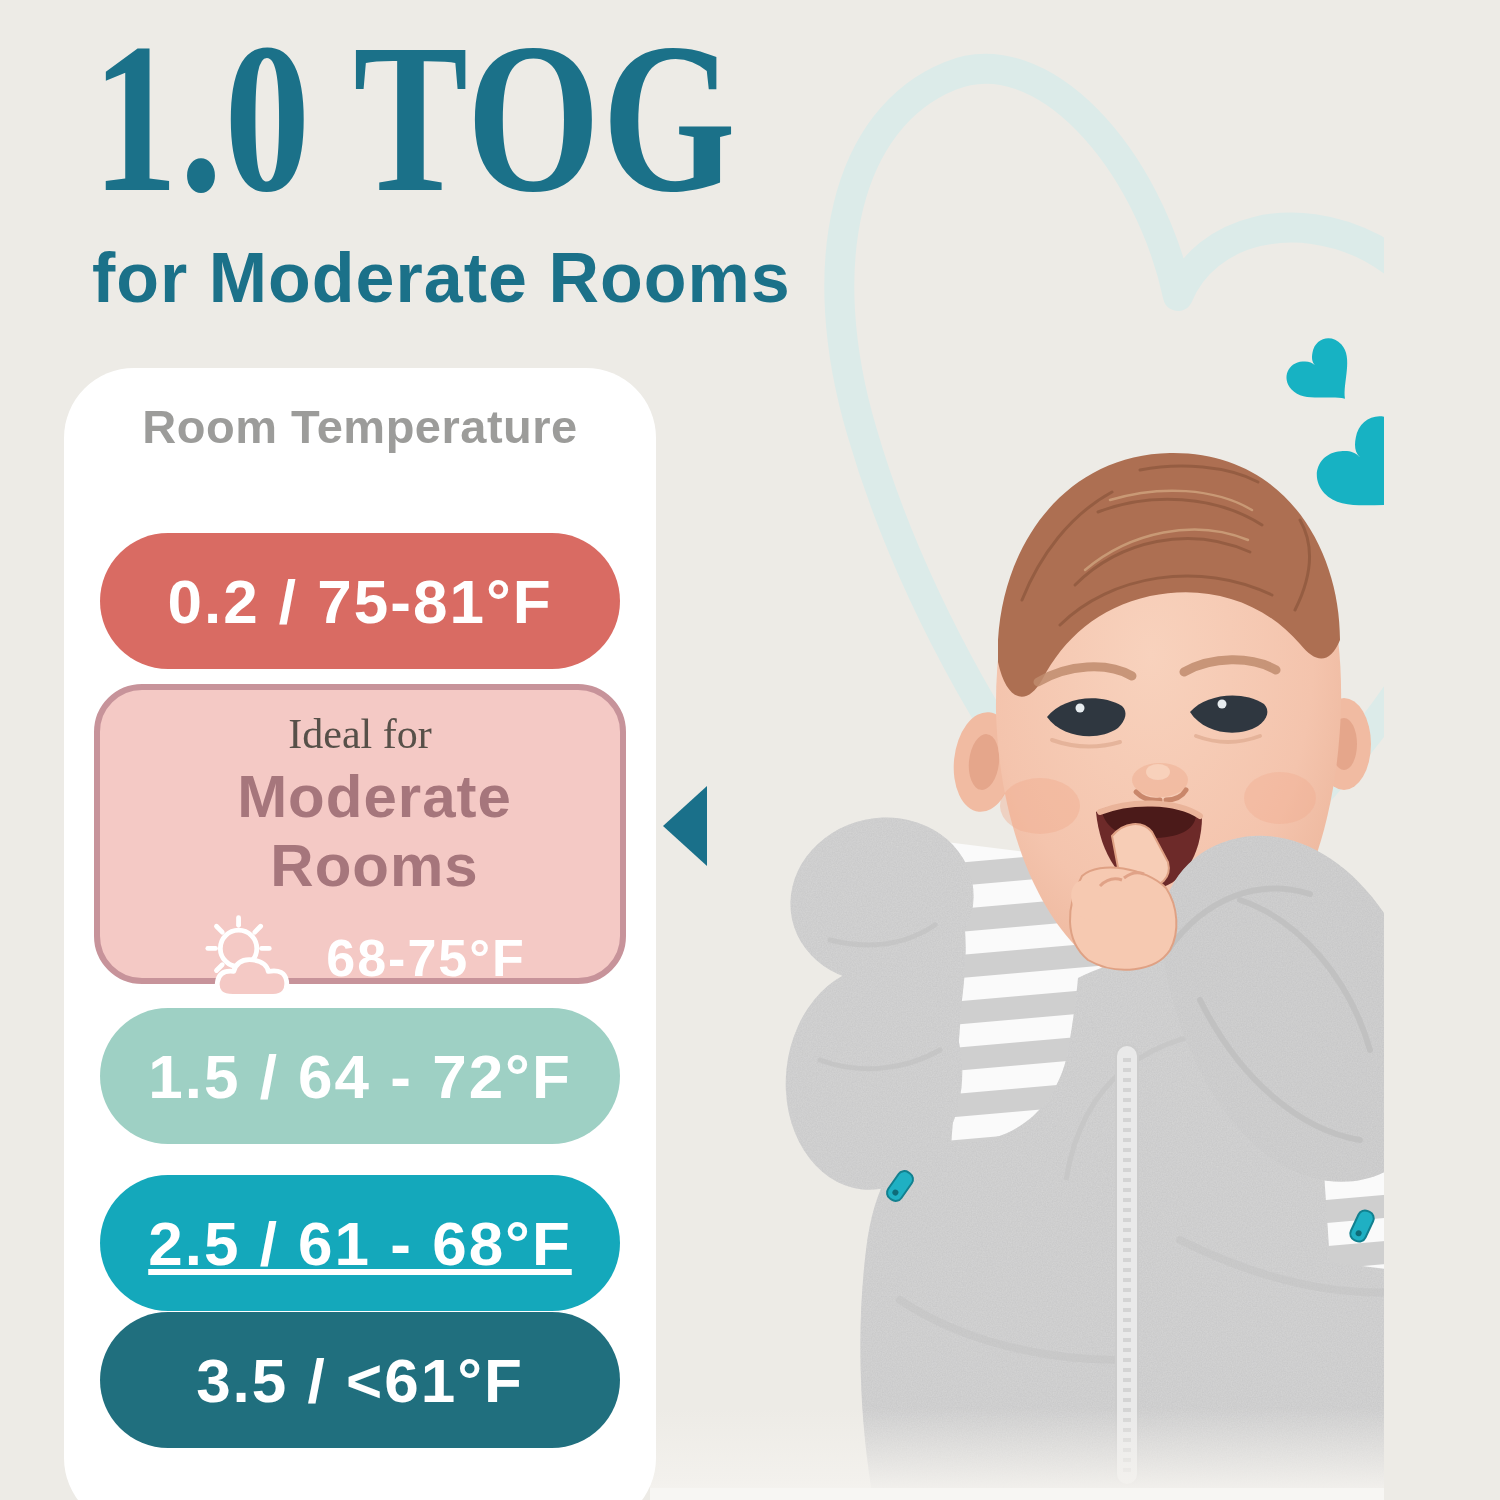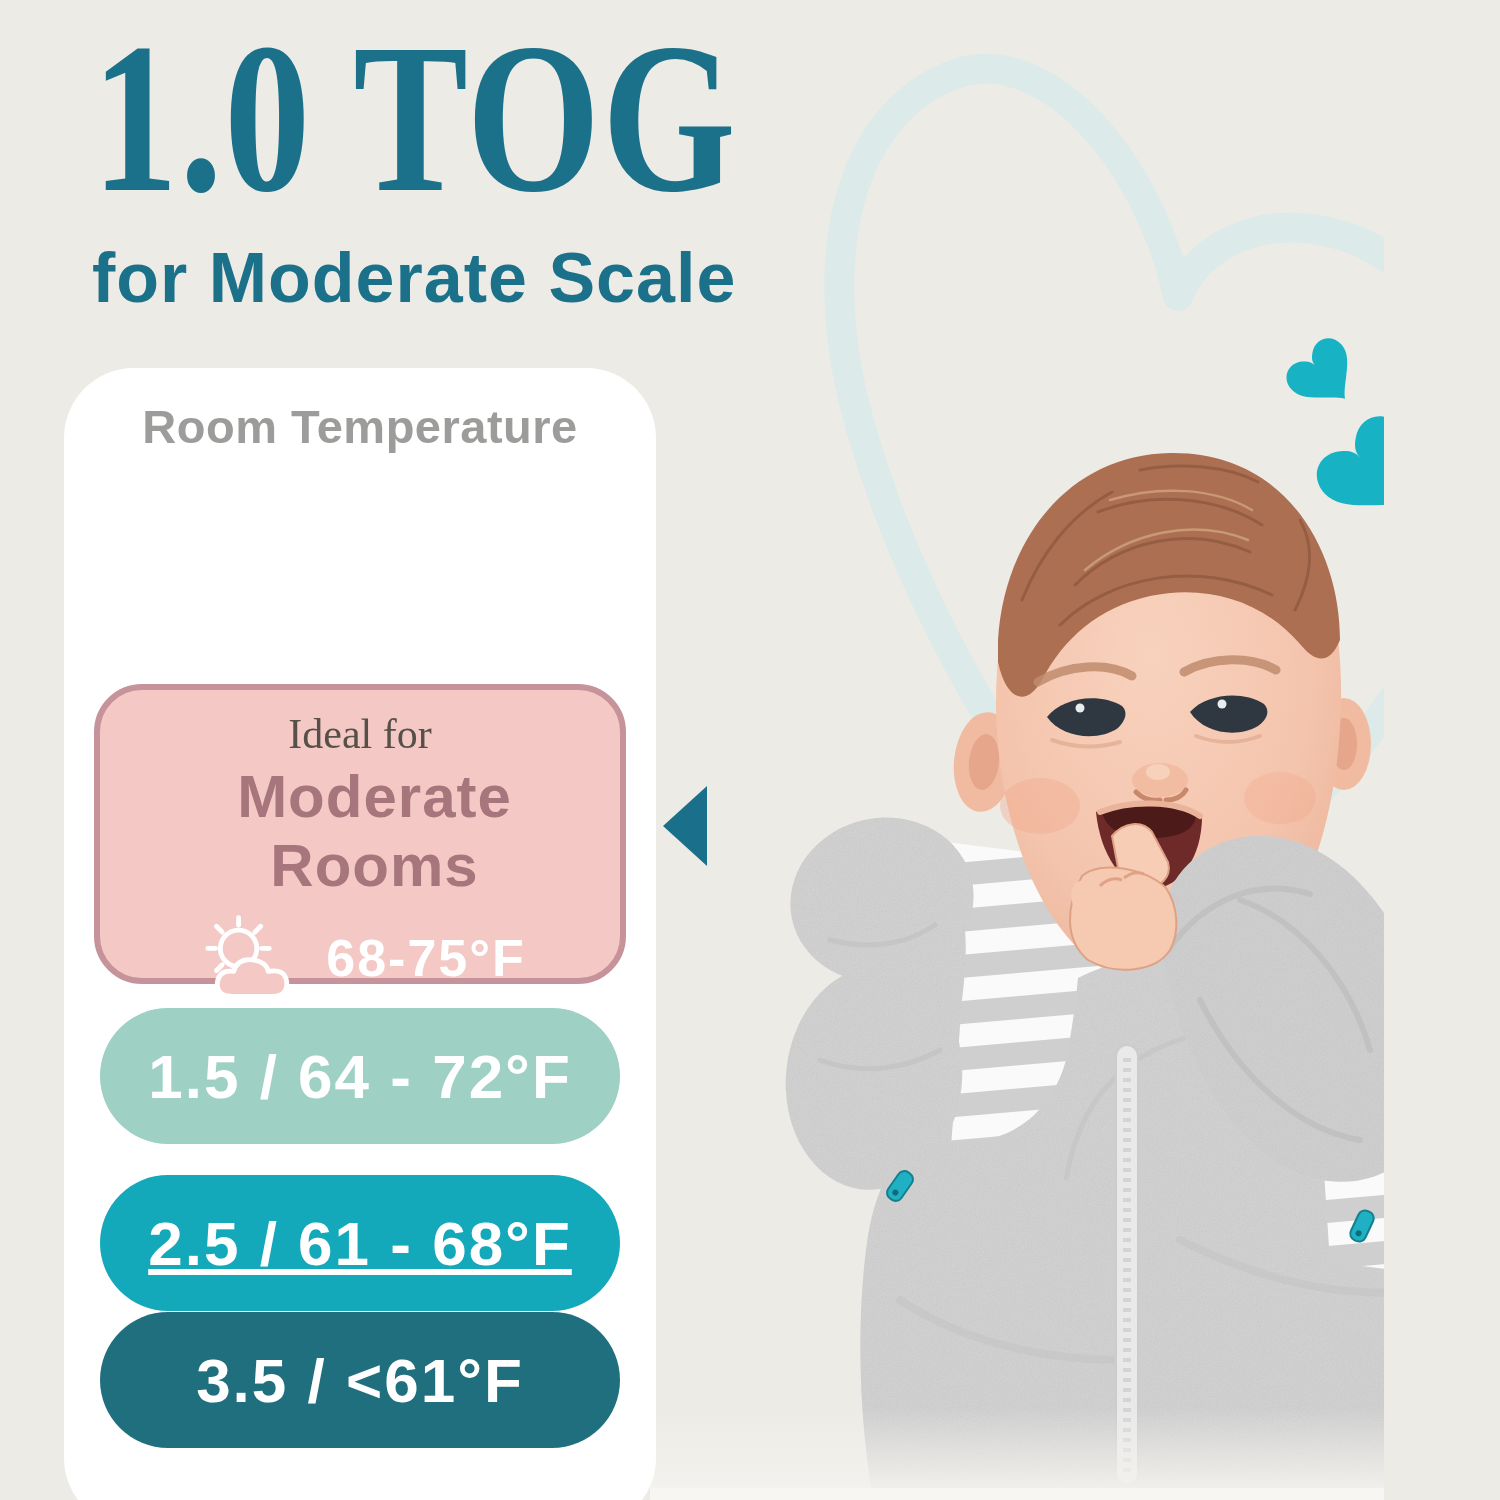--- a/index.html
+++ b/index.html
@@ -203,27 +203,28 @@
     </g>
     <path d="M 1100 812 C 1130 800 1176 800 1200 816" fill="none" stroke="#eab49a" stroke-width="6" stroke-linecap="round"></path>
 
     <rect x="650" y="1408" width="850" height="92" fill="url(#fadegrad)"></rect>
     <rect x="650" y="1488" width="850" height="12" fill="#f7f6f3"></rect>
   </svg>
 
   <div class="titleblock">
     <div class="title">1.0 TOG</div>
   </div>
-  <div class="subtitle">for Moderate Scale</div>
+  <div class="subtitle">for Moderate Rooms</div>
 
   <div class="card">
     <div class="card-heading">
       <div>Room Temperature</div>
     </div>
 
+    <div class="pill pill-hot">0.2 / 75-81°F</div>
 
     <div class="ideal">
       <div class="ideal-prefix">Ideal for</div>
       <div class="ideal-name">Moderate Rooms</div>
       <div class="ideal-temp-row">
         <svg class="suncloud" viewBox="0 0 120 100">
           <g stroke="#ffffff" stroke-width="5" fill="none" stroke-linecap="round">
             <circle cx="46" cy="40" r="19"></circle>
             <line x1="46" y1="8" x2="46" y2="16"></line>
             <line x1="46" y1="64" x2="46" y2="72"></line>

